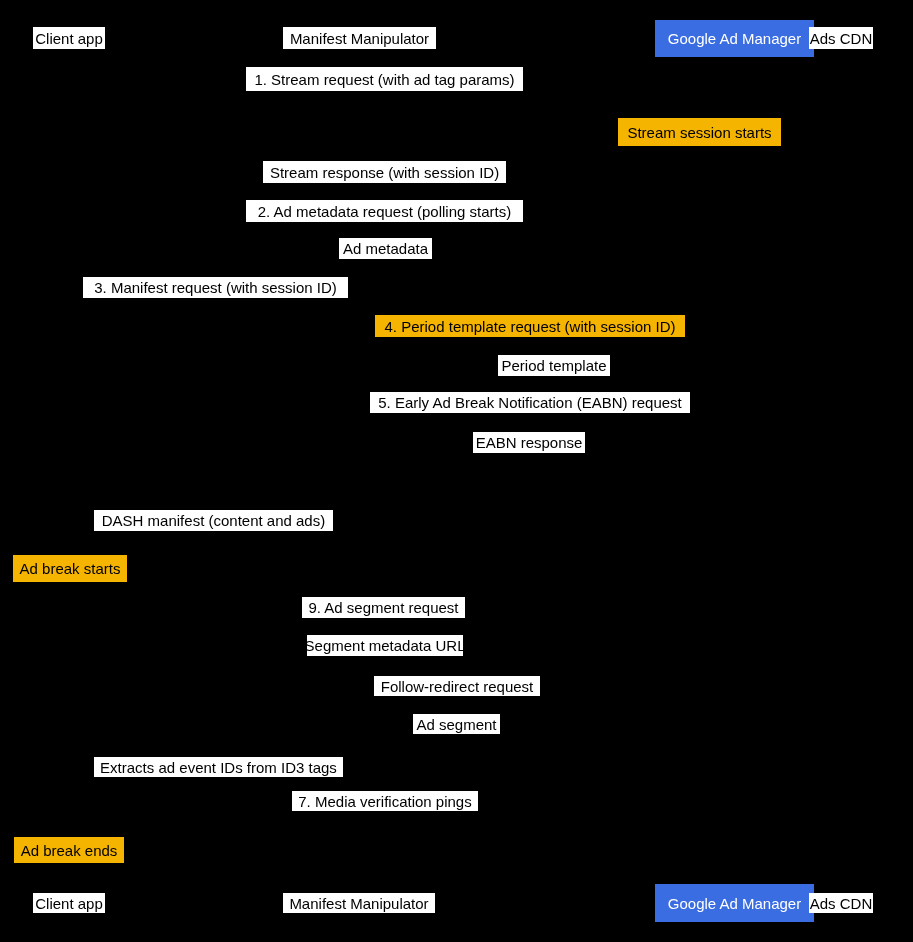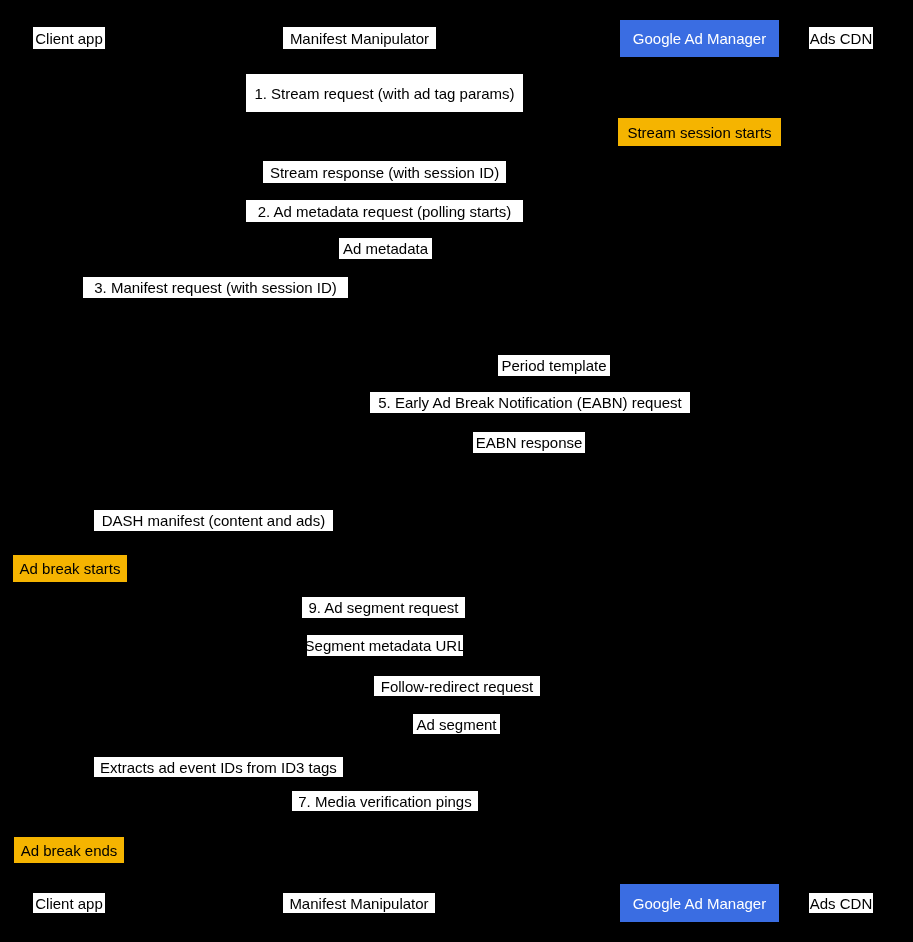--- a/index.html
+++ b/index.html
@@ -21,44 +21,46 @@
     color: var(--label-text, #000000);
     font-size: 15px;
     line-height: 1;
     white-space: nowrap;
     box-sizing: border-box;
   }
   .lbl.yellow { background: var(--note-bg, #f5b400); }
   .lbl.blue {
     background: var(--actor-highlight-bg, #3a6de2);
     color: var(--actor-highlight-text, #ffffff);
+    margin-left: 35px;
   }
 </style>
 </head>
 <body>
 
 <div class="stage">
 
   <div class="lbl" style="left:33px; top:27px; width:72px; height:22px">Client app</div>
   <div class="lbl" style="left:283px; top:27px; width:153px; height:22px">Manifest Manipulator</div>
   <div class="lbl blue" style="left:620px; top:20px; width:159px; height:37px">Google Ad Manager</div>
   <div class="lbl" style="left:809px; top:27px; width:64px; height:22px">Ads CDN</div>
 
-  <div class="lbl" style="left:246px; top:74px; width:277px; height:38px">1. Stream request (with ad tag params)</div>
+  <div class="lbl" style="left:246px; top:67px; width:277px; height:24px">1. Stream request (with ad tag params)</div>
 
   <div class="lbl yellow" style="left:618px; top:118px; width:163px; height:28px">Stream session starts</div>
 
   <div class="lbl" style="left:263px; top:161px; width:243px; height:22px">Stream response (with session ID)</div>
 
   <div class="lbl" style="left:246px; top:200px; width:277px; height:22px">2. Ad metadata request (polling starts)</div>
 
   <div class="lbl" style="left:339px; top:238px; width:93px; height:21px">Ad metadata</div>
 
   <div class="lbl" style="left:83px; top:277px; width:265px; height:21px">3. Manifest request (with session ID)</div>
 
+  <div class="lbl yellow" style="left:375px; top:315px; width:310px; height:22px">4. Period template request (with session ID)</div>
 
   <div class="lbl" style="left:498px; top:355px; width:112px; height:21px">Period template</div>
 
   <div class="lbl" style="left:370px; top:392px; width:320px; height:21px">5. Early Ad Break Notification (EABN) request</div>
 
   <div class="lbl" style="left:473px; top:432px; width:112px; height:21px">EABN response</div>
 
 
   <div class="lbl" style="left:94px; top:510px; width:239px; height:21px">DASH manifest (content and ads)</div>
 

